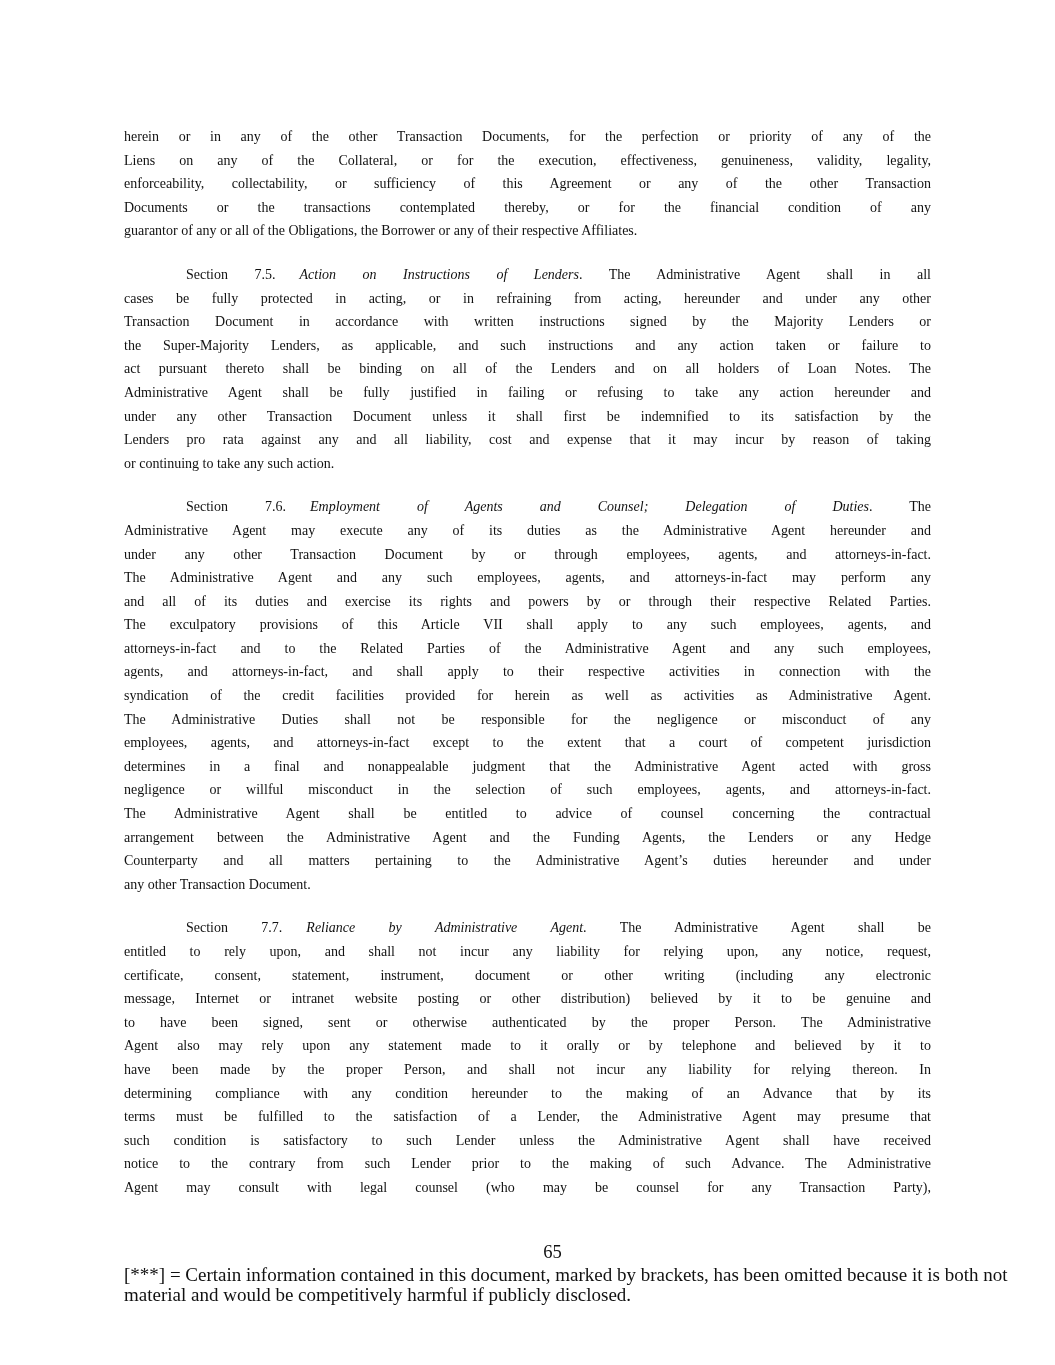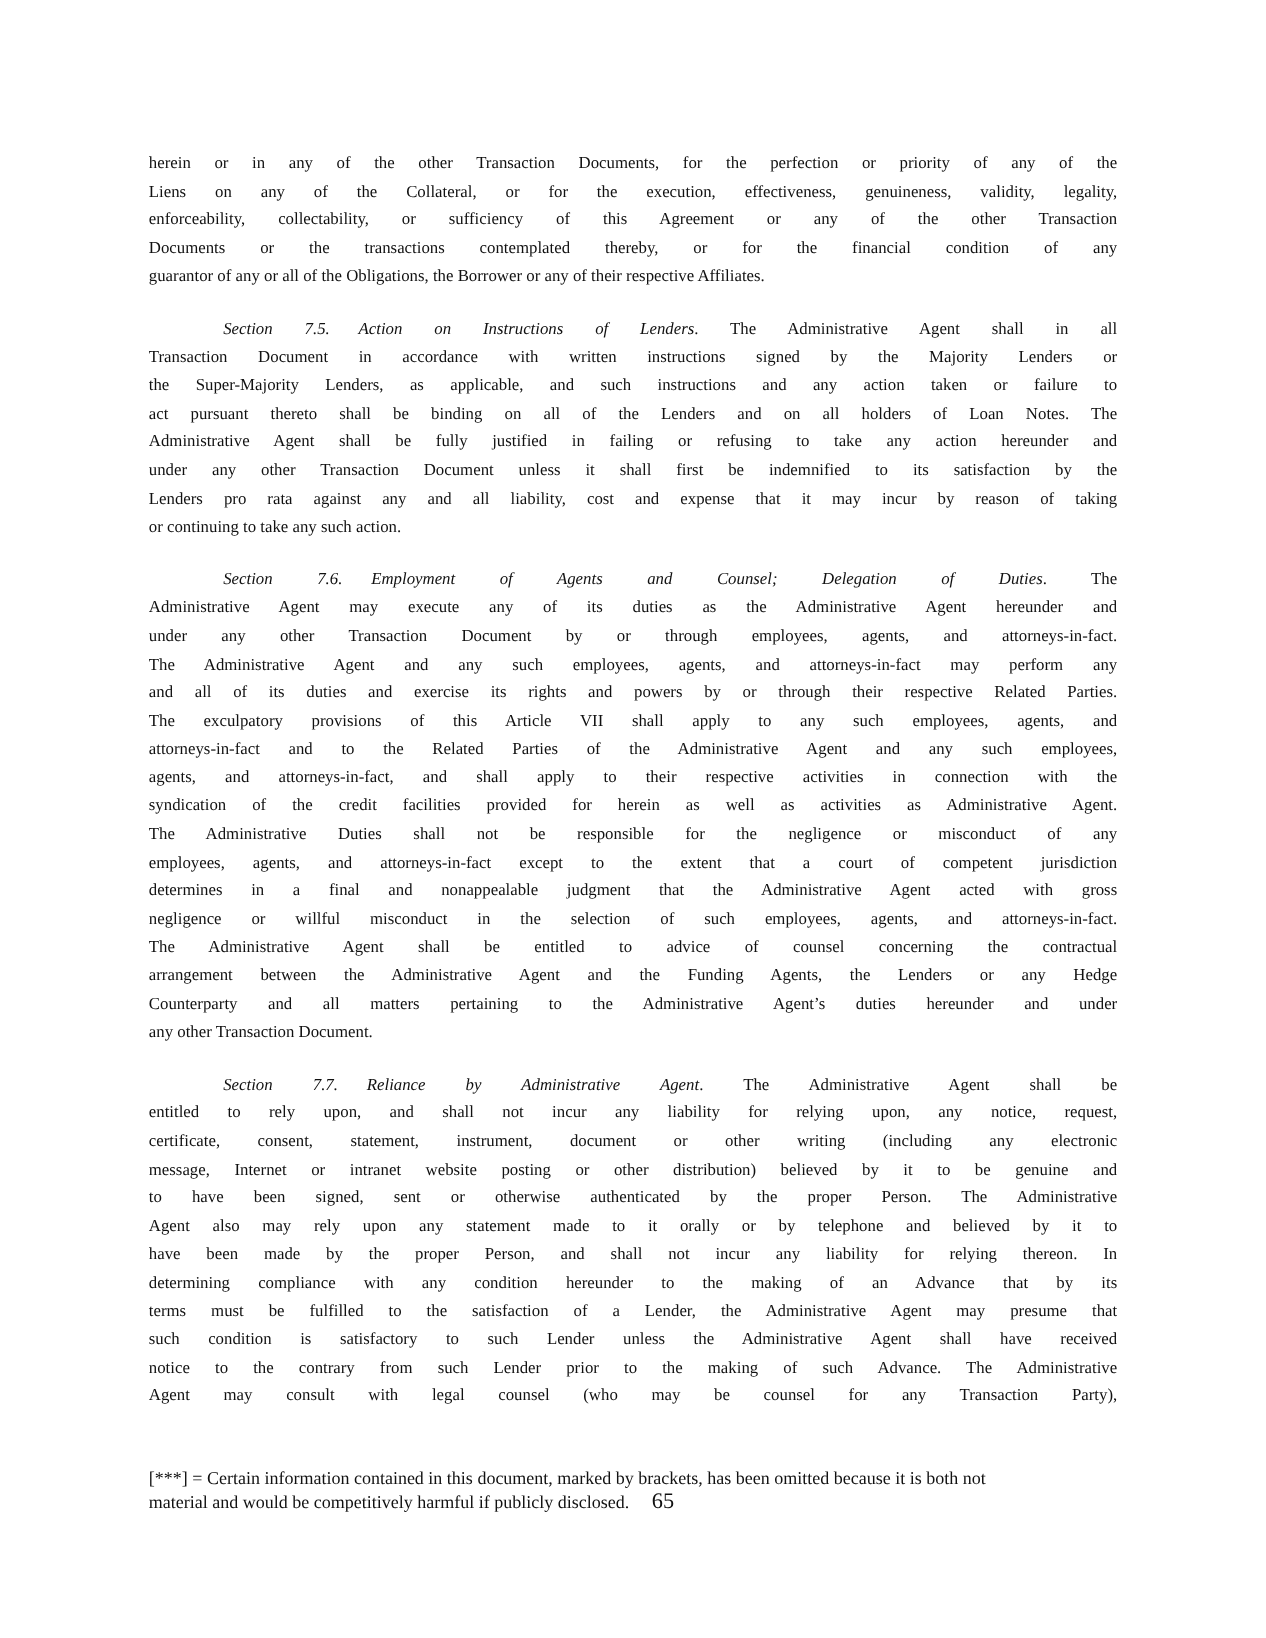--- a/index.html
+++ b/index.html
@@ -37,40 +37,39 @@
     .line.last {
       text-align-last: left;
     }
     .line.indent {
       padding-left: 62px;
     }
     .heading {
       font-style: italic;
     }
     .heading-num {
-      font-style: italic;
       margin-right: 24px;
       margin-top: 44px;
     }
     .page-number {
       position: absolute;
       left: 0;
       width: 1055px;
       top: 1240px;
       text-align: center;
       font-size: 18.6px;
       line-height: 24px;
       padding-left: 25px;
     }
     .footnote {
       position: absolute;
       left: 124px;
-      top: 1224px;
+      top: 1265px;
       width: 810px;
-      font-size: 15px;
+      font-size: 19px;
       line-height: 19.5px;
     }
     .footnote .fline {
       display: block;
       white-space: nowrap;
     }
   </style>
 </head>
 <body>
 
@@ -79,20 +78,21 @@
   <div class="para">
     <span class="line">herein or in any of the other Transaction Documents, for the perfection or priority of any of the</span>
     <span class="line">Liens on any of the Collateral, or for the execution, effectiveness, genuineness, validity, legality,</span>
     <span class="line">enforceability, collectability, or sufficiency of this Agreement or any of the other Transaction</span>
     <span class="line">Documents or the transactions contemplated thereby, or for the financial condition of any</span>
     <span class="line last">guarantor of any or all of the Obligations, the Borrower or any of their respective Affiliates.</span>
   </div>
 
   <div class="para">
     <span class="line indent"><span class="heading-num">Section 7.5.</span><span class="heading">Action on Instructions of Lenders</span><span>.  The Administrative Agent shall in all</span></span>
+    <span class="line">cases be fully protected in acting, or in refraining from acting, hereunder and under any other</span>
     <span class="line">Transaction Document in accordance with written instructions signed by the Majority Lenders or</span>
     <span class="line">the Super-Majority Lenders, as applicable, and such instructions and any action taken or failure to</span>
     <span class="line">act pursuant thereto shall be binding on all of the Lenders and on all holders of Loan Notes.  The</span>
     <span class="line">Administrative Agent shall be fully justified in failing or refusing to take any action hereunder and</span>
     <span class="line">under any other Transaction Document unless it shall first be indemnified to its satisfaction by the</span>
     <span class="line">Lenders pro rata against any and all liability, cost and expense that it may incur by reason of taking</span>
     <span class="line last">or continuing to take any such action.</span>
   </div>
 
   <div class="para">

